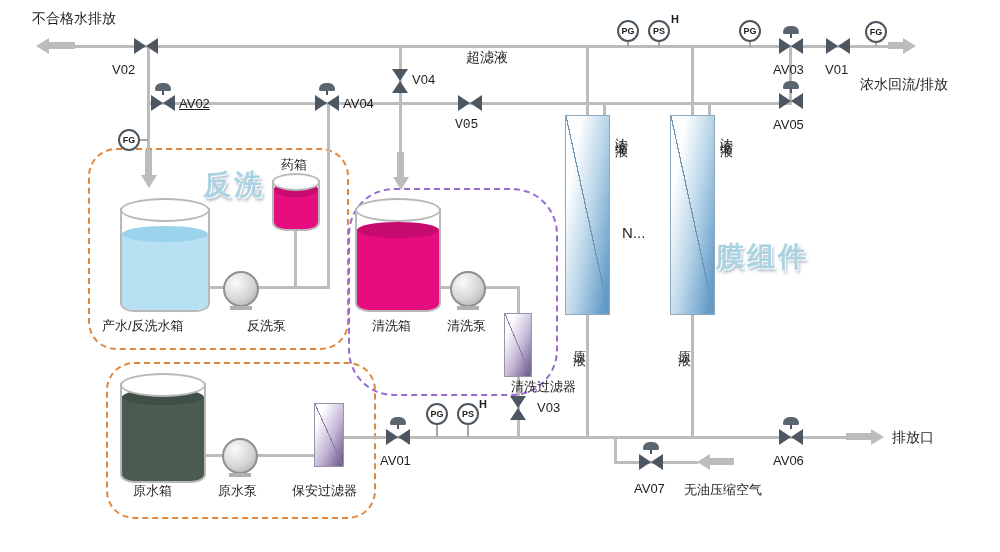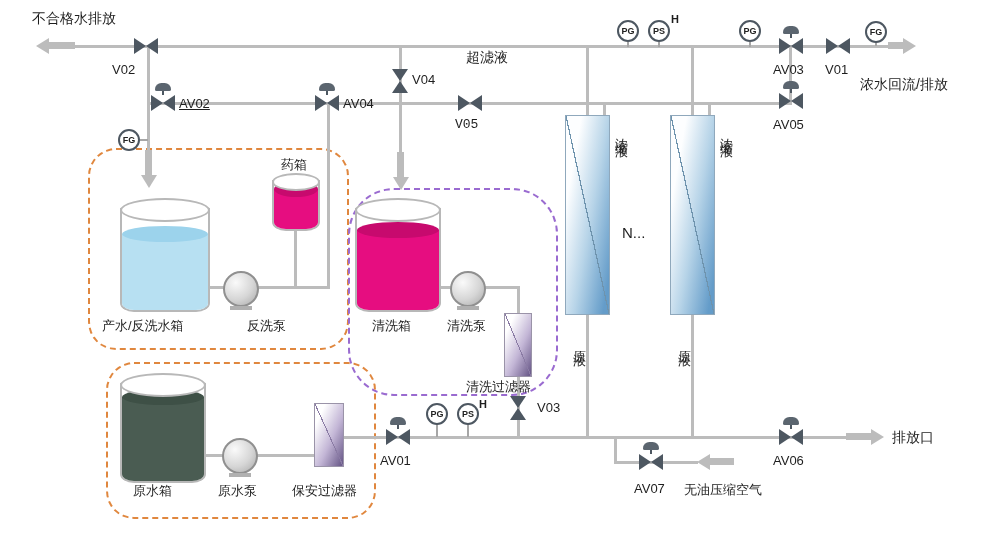--- a/index.html
+++ b/index.html
@@ -277,30 +277,32 @@
   <div class="lbl" style="left:537px;top:400px;">V03</div>
   <div class="lbl" style="left:380px;top:453px;">AV01</div>
   <div class="lbl" style="left:773px;top:453px;">AV06</div>
   <div class="lbl" style="left:634px;top:481px;">AV07</div>
 
   <div class="lbl" style="left:102px;top:317px;">产水/反洗水箱</div>
   <div class="lbl" style="left:247px;top:317px;">反洗泵</div>
   <div class="lbl" style="left:281px;top:156px;">药箱</div>
   <div class="lbl" style="left:372px;top:317px;">清洗箱</div>
   <div class="lbl" style="left:447px;top:317px;">清洗泵</div>
-  <div class="lbl" style="left:466px;top:378px;">清洗过滤器</div>
+  <div class="lbl" style="left:511px;top:378px;">清洗过滤器</div>
   <div class="lbl" style="left:133px;top:482px;">原水箱</div>
   <div class="lbl" style="left:218px;top:482px;">原水泵</div>
   <div class="lbl" style="left:292px;top:482px;">保安过滤器</div>
 
   <div class="lbl s14" style="left:32px;top:10px;">不合格水排放</div>
   <div class="lbl s14" style="left:466px;top:49px;">超滤液</div>
   <div class="lbl s14" style="left:860px;top:76px;">浓水回流/排放</div>
   <div class="lbl s14" style="left:892px;top:429px;">排放口</div>
   <div class="lbl" style="left:684px;top:481px;">无油压缩空气</div>
   <div class="lbl s15" style="left:622px;top:224px;">N...</div>
   <div class="vlbl" style="left:612px;top:128px;">浓缩液</div>
   <div class="vlbl" style="left:717px;top:128px;">浓缩液</div>
   <div class="vlbl" style="left:570px;top:340px;">原液</div>
   <div class="vlbl" style="left:675px;top:340px;">原液</div>
 
+  <div class="sec" style="left:203px;top:166px;font-size:28px;">反洗</div>
+  <div class="sec" style="left:716px;top:238px;font-size:28px;">膜组件</div>
 
 </div>
 
 </body></html>

